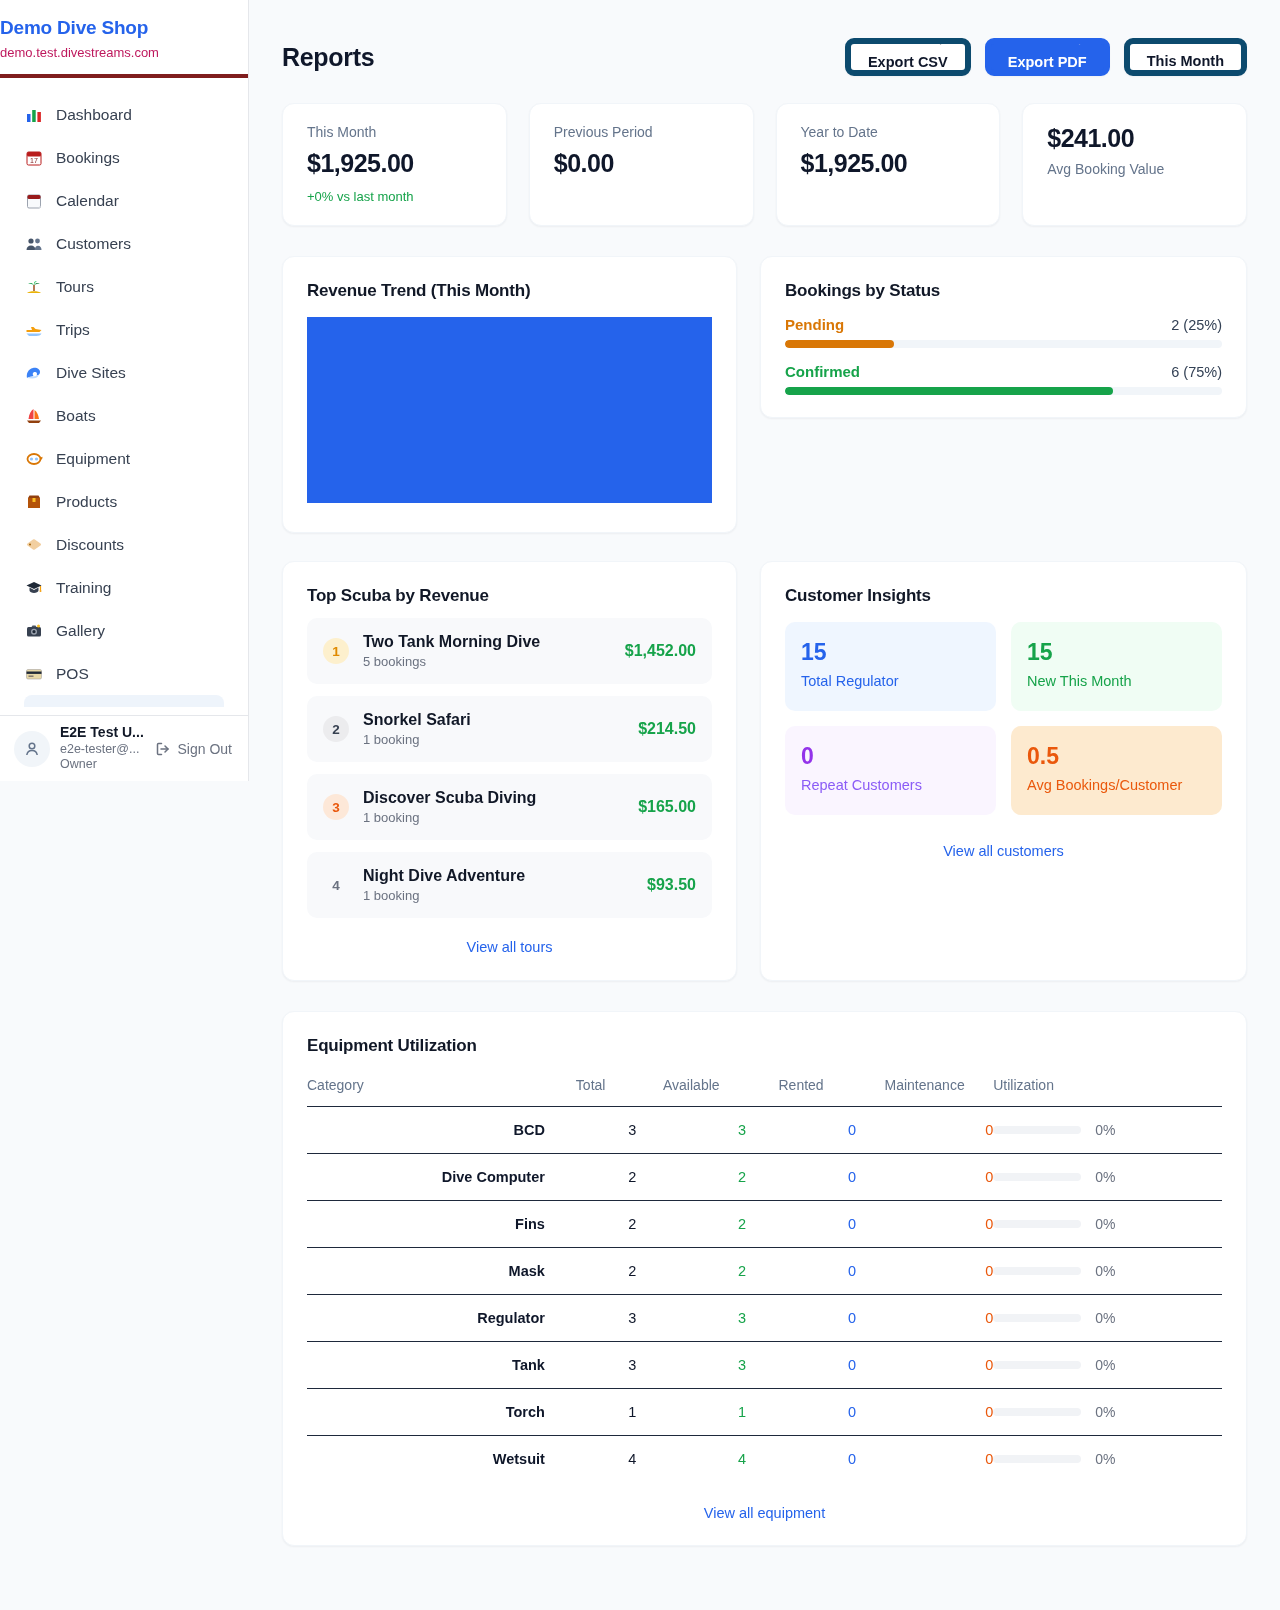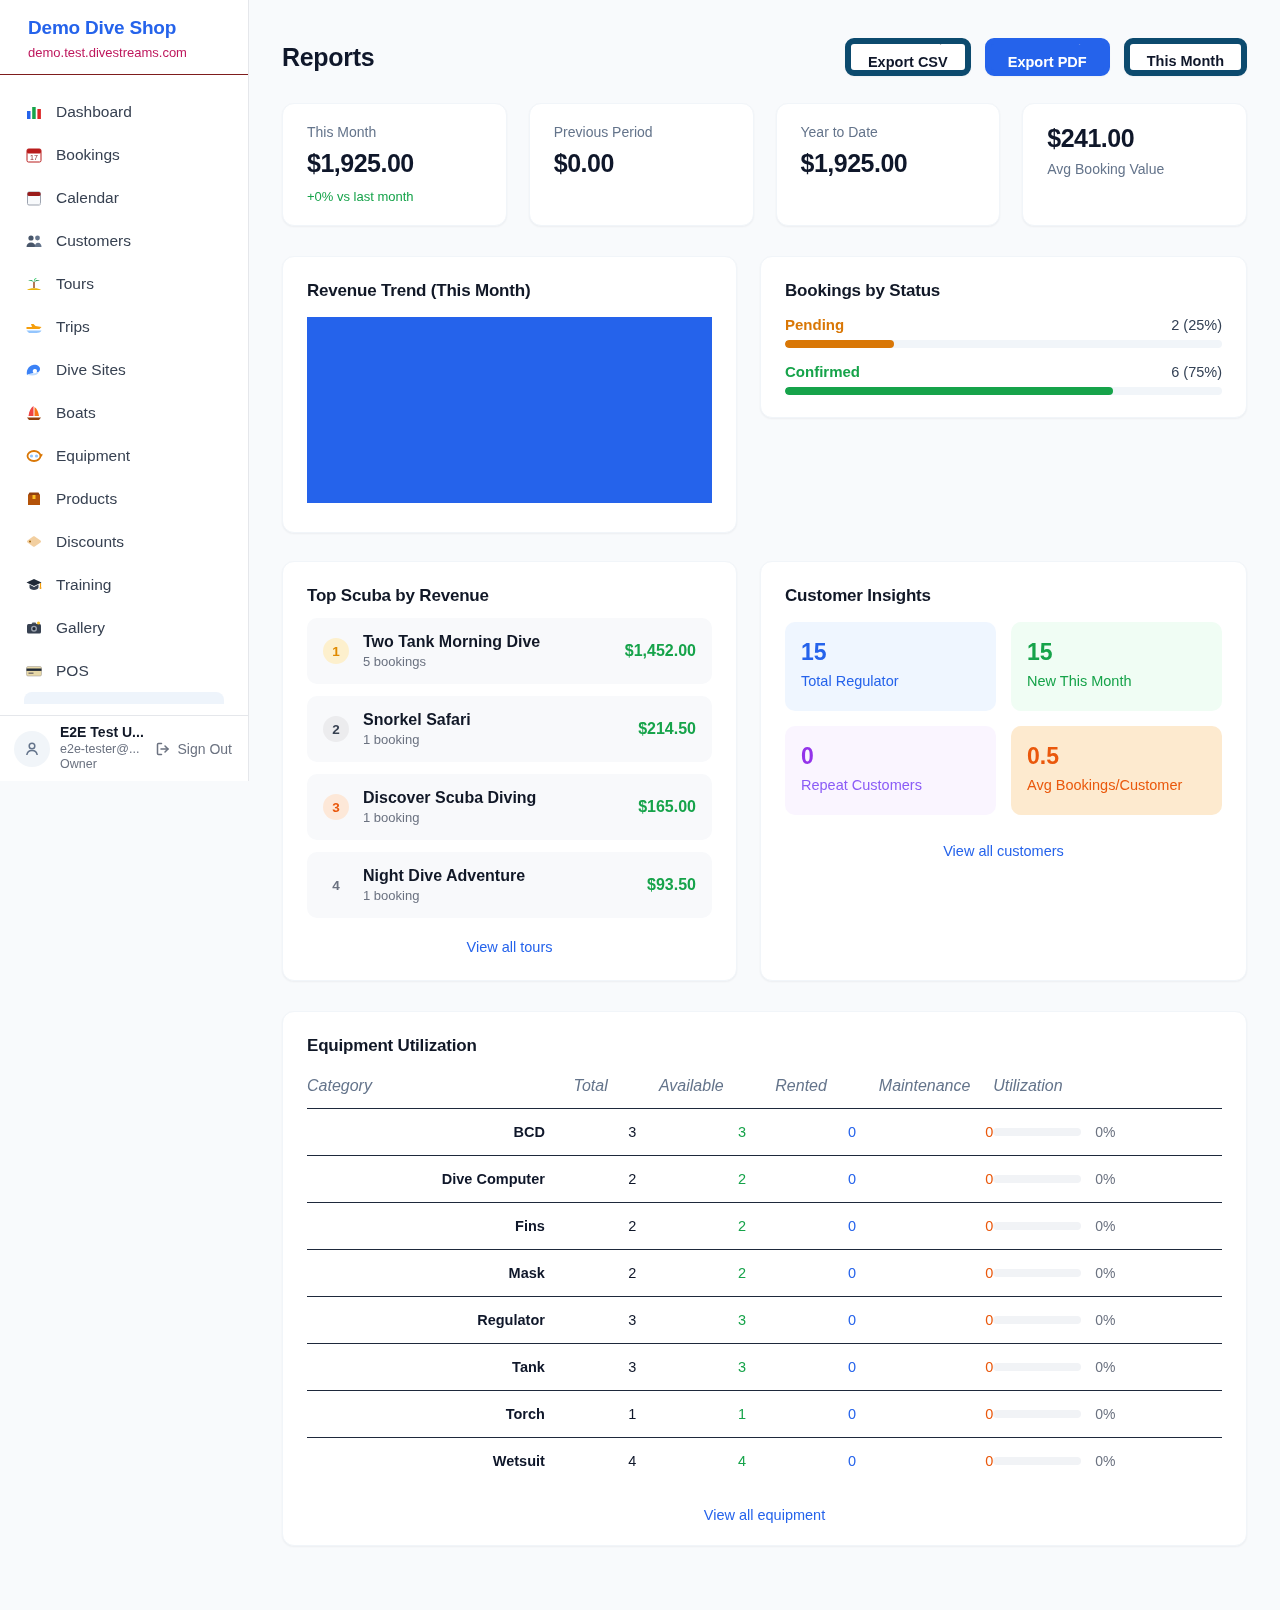--- a/index.html
+++ b/index.html
@@ -9,21 +9,21 @@
     background:#f8fafc;
     color:#0f172a;
     position:relative;
   }
   
   .sidebar {
     position:absolute; left:0; top:0; width:249px; height:781px;
     background:#ffffff; border-right:1px solid #e5e7eb;
     display:flex; flex-direction:column;
   }
-  .sidebar-header { padding:17px 24px 14px 28px; border-bottom:1px solid #7f1d1d; }
+  .sidebar-header { padding:17px 24px 14px 0; border-bottom:4px solid #7f1d1d; }
   .shop-name { color:#2563eb; font-size:19px; font-weight:700; letter-spacing:-0.2px; }
   .shop-domain { color:#be185d; font-size:13px; margin-top:6px; }
   .nav { padding:15px 14px 0 14px; flex:1; overflow:hidden; }
   .nav-item {
     display:flex; align-items:center; gap:13px;
     height:43px; padding:0 10px; border-radius:8px;
     font-size:15.5px; color:#374151; cursor:pointer;
   }
   .nav-item .nicon { width:19px; height:19px; display:inline-flex; align-items:center; justify-content:center; flex:0 0 19px; }
   .nav-item-partial {
@@ -111,22 +111,22 @@
   .tile-label { font-size:14.5px; margin-top:7px; font-weight:500; }
   .tile-blue { background:#eff6ff; } .tile-blue .tile-value, .tile-blue .tile-label { color:#2563eb; }
   .tile-green { background:#f0fdf4; } .tile-green .tile-value, .tile-green .tile-label { color:#16a34a; }
   .tile-purple { background:#faf5ff; } .tile-purple .tile-value { color:#9333ea; } .tile-purple .tile-label { color:#8b5cf6; }
   .tile-orange { background:#fdeacf; } .tile-orange .tile-value, .tile-orange .tile-label { color:#ea580c; }
   .insights-card .view-link { margin-top:28px; }
   
   .equipment-card { padding:24px 24px 20px 24px; height:535px; }
   table.equip { width:100%; border-collapse:collapse; margin-top:13px; }
   table.equip th {
-    font-size:16px; color:#64748b; font-weight:400; text-align:center;
-    padding:8px 0 13px 0; border-bottom:1px solid #1e293b;font-style:italic;
+    font-size:14px; color:#64748b; font-weight:400; text-align:center;
+    padding:8px 0 13px 0; border-bottom:1px solid #1e293b;
   }
   table.equip th.cat, table.equip th.util { text-align:left; }
   table.equip td { padding:0; height:47px; border-bottom:1px solid #1e293b; text-align:right; font-size:14.5px; }
   table.equip tr:last-child td { border-bottom:none; }
   td.cat { text-align:left; font-size:15px; font-weight:600; color:#0f172a; }
   td.total { color:#0f172a; }
   td.avail { color:#16a34a; }
   td.rented { color:#2563eb; }
   td.maint { color:#ea580c; }
   td.util { text-align:left; }

